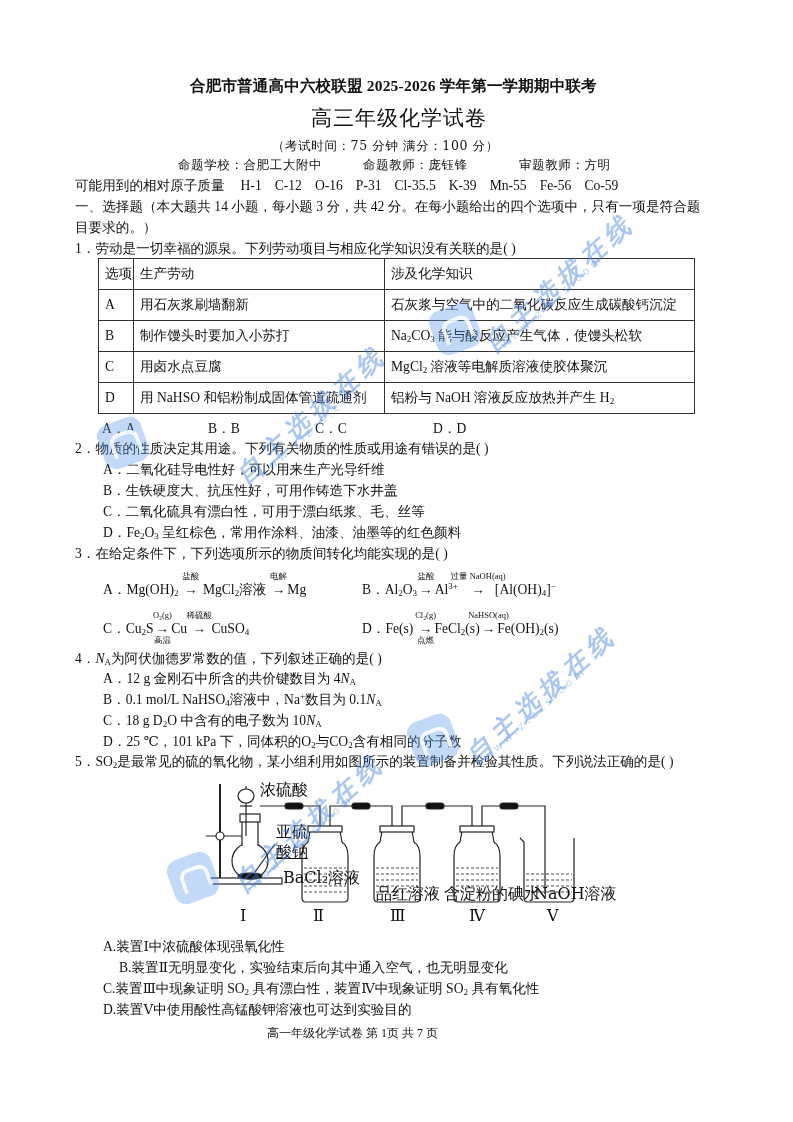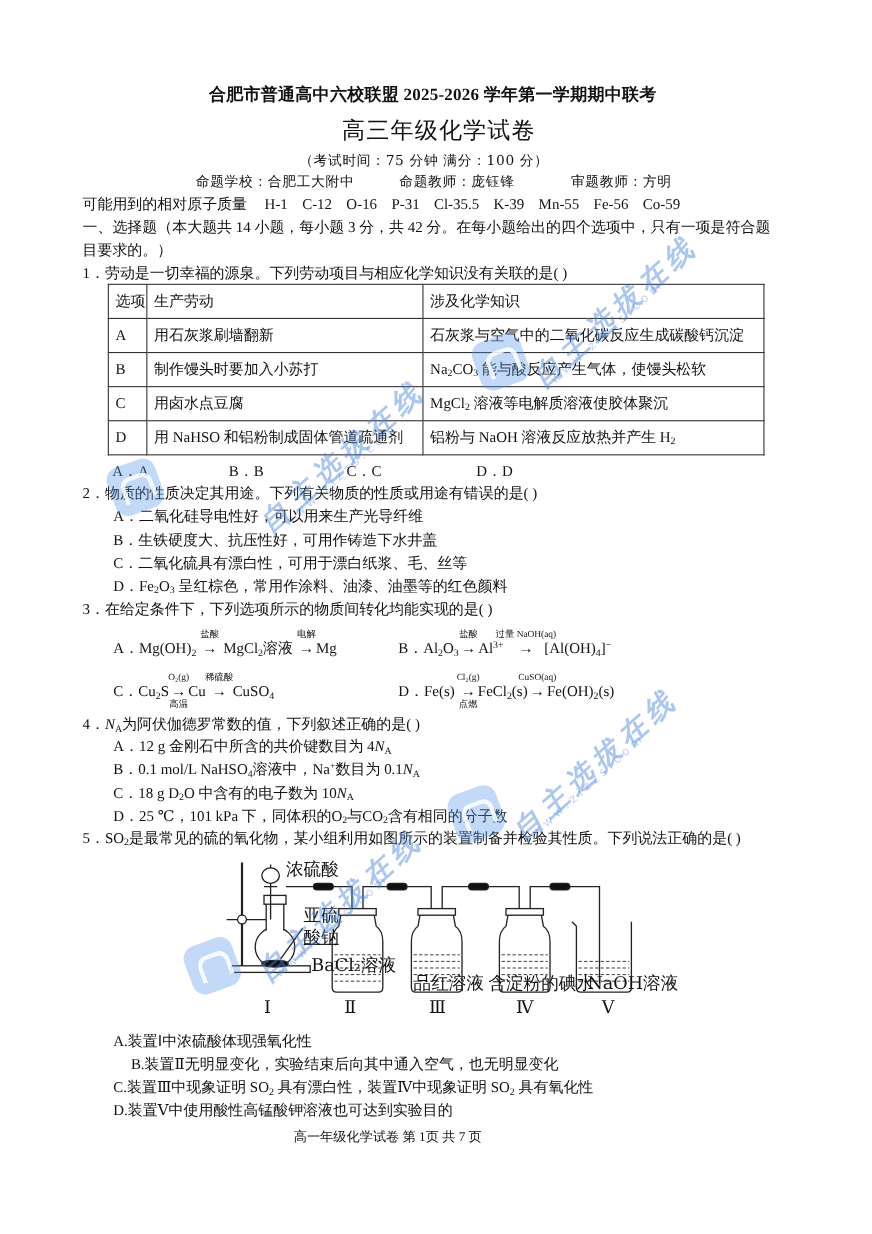--- a/index.html
+++ b/index.html
@@ -106,21 +106,21 @@
   <span>B．</span><span>Al</span><sub>2</sub><span>O</span><sub>3</sub><span class="arr"><span class="top">盐酸</span>→</span><span>Al</span><sup>3+</sup>
   <span class="arr" style="margin:0 10px;"><span class="top">过量 NaOH(aq)</span>→</span><span>[Al(OH)</span><sub>4</sub><span>]</span><sup>−</sup>
 </div>
 <div class="abs opt" style="left:103px; top:620px;">
   <span>C．</span><span>Cu</span><sub>2</sub><span>S</span><span class="arr"><span class="top">O₂(g)</span>→<span class="bot">高温</span></span><span>Cu</span>
   <span class="arr"><span class="top">稀硫酸</span>→</span>
   <span>CuSO</span><sub>4</sub>
 </div>
 <div class="abs opt" style="left:362px; top:620px;">
   <span>D．</span><span>Fe(s)</span>
-  <span class="arr"><span class="top">Cl₂(g)</span>→<span class="bot">点燃</span></span><span>FeCl</span><sub>2</sub><span>(s)</span><span class="arr"><span class="top">CuSO(aq)</span>→</span><span>Fe(OH)</span><sub>2</sub><span>(s)</span>
+  <span class="arr"><span class="top">Cl₂(g)</span>→<span class="bot">点燃</span></span><span>FeCl</span><sub>2</sub><span>(s)</span><span class="arr"><span class="top">NaHSO(aq)</span>→</span><span>Fe(OH)</span><sub>2</sub><span>(s)</span>
 </div>
 
 <div class="abs body" style="left:75px; top:650px;"><span>4．</span><i class="na">N</i><sub>A</sub><span>为阿伏伽德罗常数的值，下列叙述正确的是(      )</span></div>
 <div class="abs opt" style="left:103px; top:670px;"><span>A．12 g 金刚石中所含的共价键数目为 4</span><i class="na">N</i><sub>A</sub></div>
 <div class="abs opt" style="left:103px; top:691px;"><span>B．0.1 mol/L NaHSO</span><sub>4</sub><span>溶液中，Na</span><sup>+</sup><span>数目为 0.1</span><i class="na">N</i><sub>A</sub></div>
 <div class="abs opt" style="left:103px; top:712px;"><span>C．18 g D</span><sub>2</sub><span>O 中含有的电子数为 10</span><i class="na">N</i><sub>A</sub></div>
 <div class="abs opt" style="left:103px; top:733px;"><span>D．25 ℃，101 kPa 下，同体积的O</span><sub>2</sub><span>与CO</span><sub>2</sub><span>含有相同的分子数</span></div>
 
 <div class="abs body" style="left:75px; top:753px;"><span>5．SO</span><sub>2</sub><span>是最常见的硫的氧化物，某小组利用如图所示的装置制备并检验其性质。下列说法正确的是(      )</span></div>
 
@@ -193,21 +193,21 @@
   <div class="dlabel" style="left:196px; top:108px;">品红溶液</div>
   <div class="dlabel" style="left:264px; top:108px;">含淀粉的碘水</div>
   <div class="dlabel" style="left:354px; top:108px;">NaOH溶液</div>
   <div class="dlabel" style="left:60px; top:130px;">Ⅰ</div>
   <div class="dlabel" style="left:133px; top:130px;">Ⅱ</div>
   <div class="dlabel" style="left:210px; top:130px;">Ⅲ</div>
   <div class="dlabel" style="left:289px; top:130px;">Ⅳ</div>
   <div class="dlabel" style="left:367px; top:130px;">Ⅴ</div>
 </div>
 
-<div class="abs opt" style="left:103px; top:938px;font-family:Liberation Serif, serif;">A.装置Ⅰ中浓硫酸体现强氧化性</div>
+<div class="abs opt" style="left:103px; top:938px;">A.装置Ⅰ中浓硫酸体现强氧化性</div>
 <div class="abs opt" style="left:103px; top:959px;margin-left:16px;">B.装置Ⅱ无明显变化，实验结束后向其中通入空气，也无明显变化</div>
 <div class="abs opt" style="left:103px; top:980px;"><span>C.装置Ⅲ中现象证明 SO</span><sub>2</sub><span> 具有漂白性，装置Ⅳ中现象证明 SO</span><sub>2</sub><span> 具有氧化性</span></div>
 <div class="abs opt" style="left:103px; top:1001px;">D.装置Ⅴ中使用酸性高锰酸钾溶液也可达到实验目的</div>
 
 <div class="abs" style="left:267px; top:1025px; font-size:12px;">高一年级化学试卷   第 1页  共 7 页</div>
 
 <div class="wm-logo" style="left:432px; top:306px;"></div>
 <div class="wm-text" style="left:488px; top:330px;">自主选拔在线</div>
 <div class="wm-url" style="left:502px; top:340px;">www.zizzs.com</div>
 

